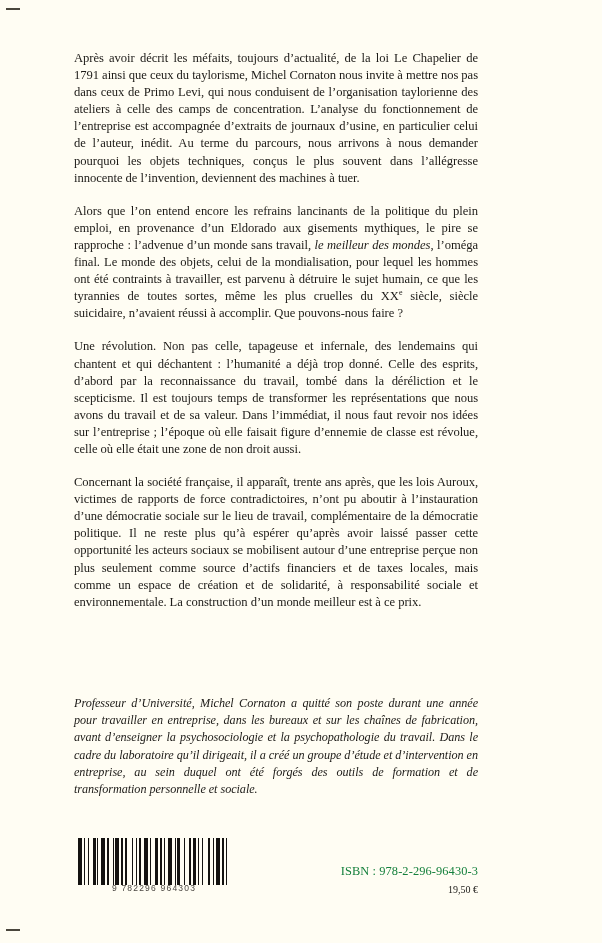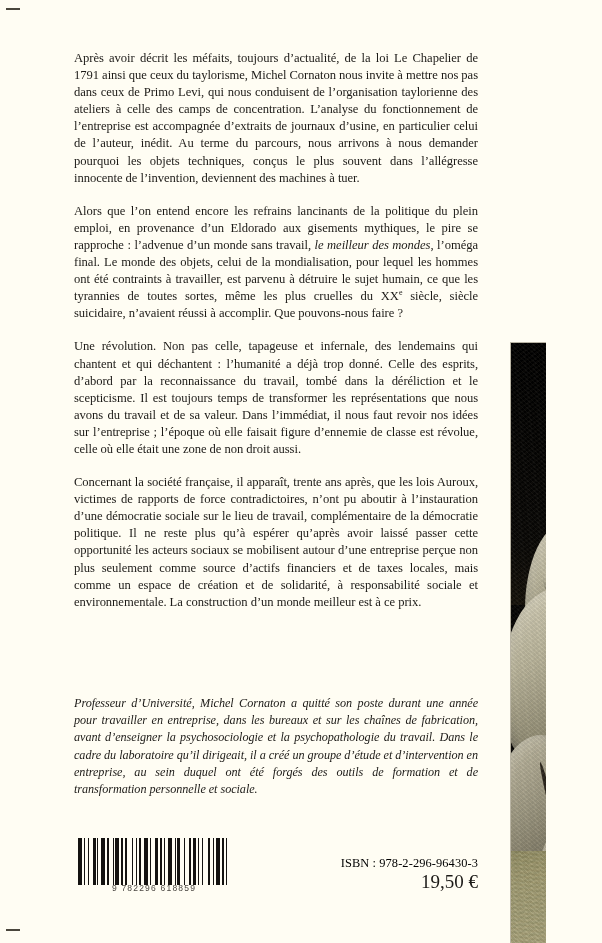--- a/index.html
+++ b/index.html
@@ -16,21 +16,20 @@
   }
 
   
   #cover {
     position: absolute;
     inset: 0;
     width: 498px;
     height: 943px;
     background: #fffdf3;
     overflow: hidden;
-    padding-left: 48px;
   }
 
   
   .crop-mark {
     position: absolute;
     background: #4a463c;
   }
   .crop-tl { left: 6px;  top: 8px;   width: 14px; height: 2px; }
   .crop-bl { left: 6px;  top: 929px; width: 14px; height: 2px; }
   .crop-br { left: 583px; top: 896px; width: 3px; height: 11px; }
@@ -113,27 +112,28 @@
   #isbn-block {
     position: absolute;
     left: 250px;
     top: 855px;
     width: 228px;
     text-align: right;
   }
   #isbn-line {
     font-family: "Liberation Serif", serif;
     font-size: 12.4px;
-    color: #000000;
+    color: #15803d;
     letter-spacing: 0.1px;
     line-height: 16px;
+    margin-top: 8px;
   }
   #price-line {
     font-family: "Liberation Serif", serif;
-    font-size: 19px;
+    font-size: 10px;
     color: #1c1a17;
     line-height: 19px;
     margin-top: 1px;
   }
 
   
   #cover-photo {
     position: absolute;
     left: 510px;
     top: 342px;
@@ -284,21 +284,21 @@
         <div class="bar" style="left: 110.545px; width: 2.41364px;"></div>
         <div class="bar" style="left: 114.691px; width: 3.79545px;"></div>
         <div class="bar" style="left: 120.218px; width: 1.03182px;"></div>
         <div class="bar" style="left: 124.364px; width: 1.03182px;"></div>
         <div class="bar" style="left: 129.891px; width: 2.41364px;"></div>
         <div class="bar" style="left: 135.418px; width: 1.03182px;"></div>
         <div class="bar" style="left: 138.182px; width: 3.79545px;"></div>
         <div class="bar" style="left: 143.709px; width: 2.41364px;"></div>
         <div class="bar" style="left: 147.855px; width: 1.03182px;"></div>
       </div>
-    <div id="barcode-digits">9 782296 618859</div>
+    <div id="barcode-digits">9 782296 964303</div>
   </div>
 
   <div id="isbn-block">
     <div id="isbn-line">ISBN : 978-2-296-96430-3</div>
     <div id="price-line">19,50 €</div>
   </div>
 
   <div id="cover-photo">
     <div class="photo-inner">
       <div class="ph-sky"></div>

